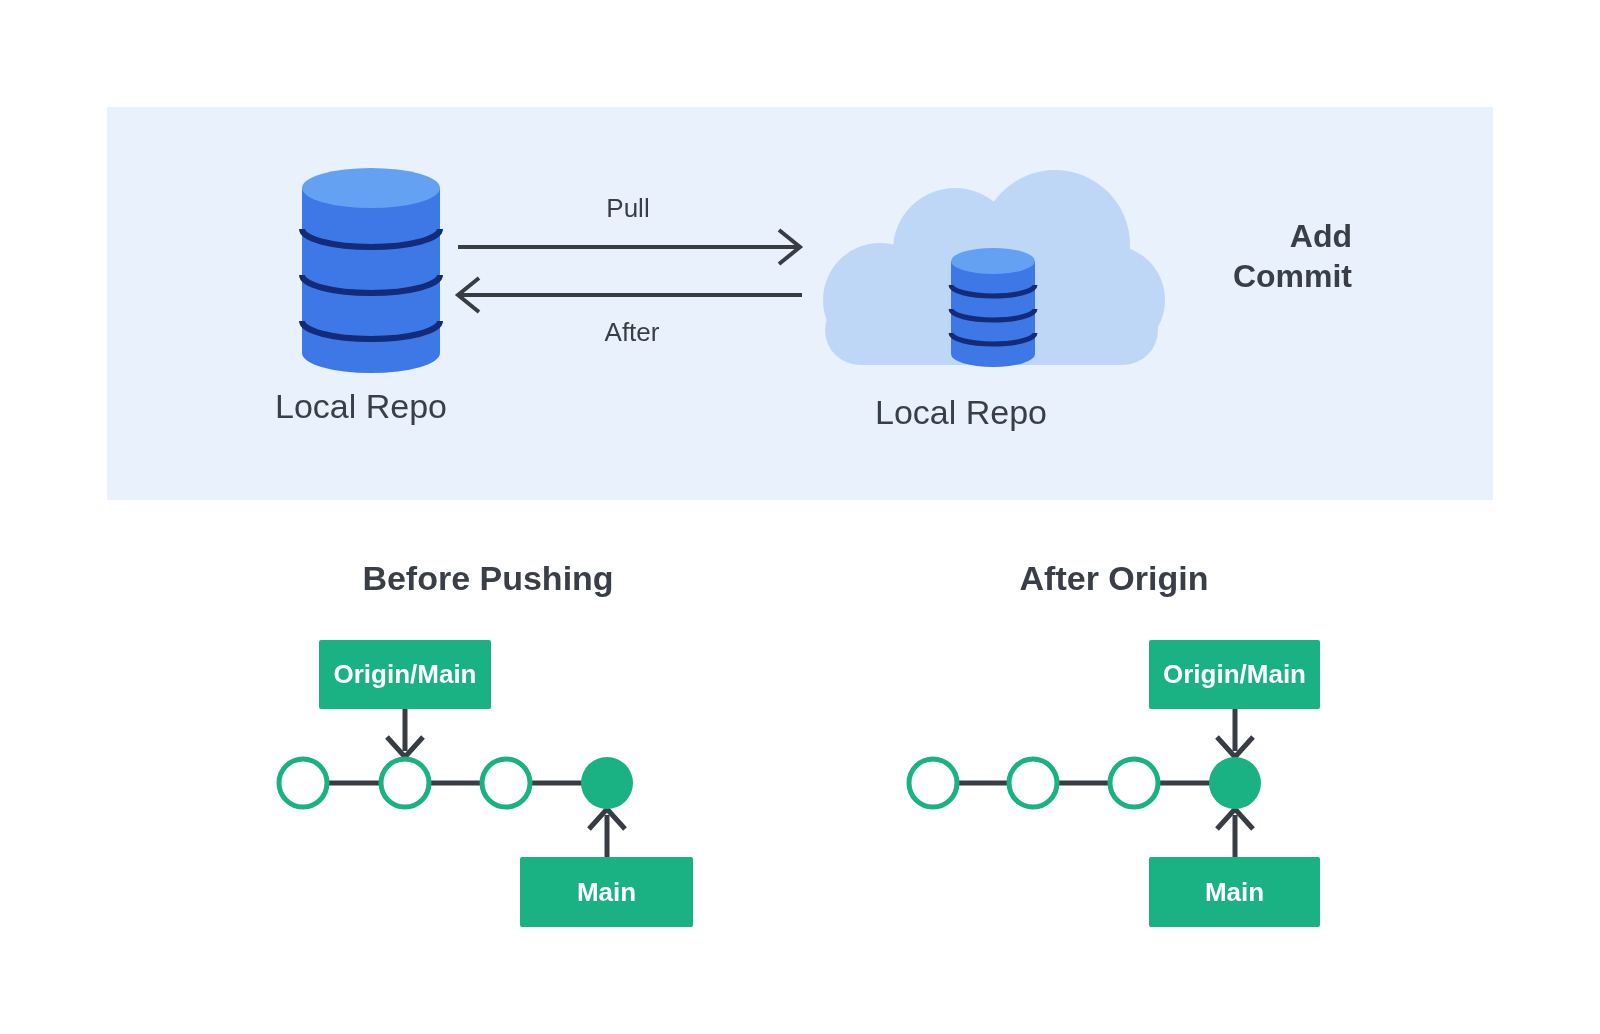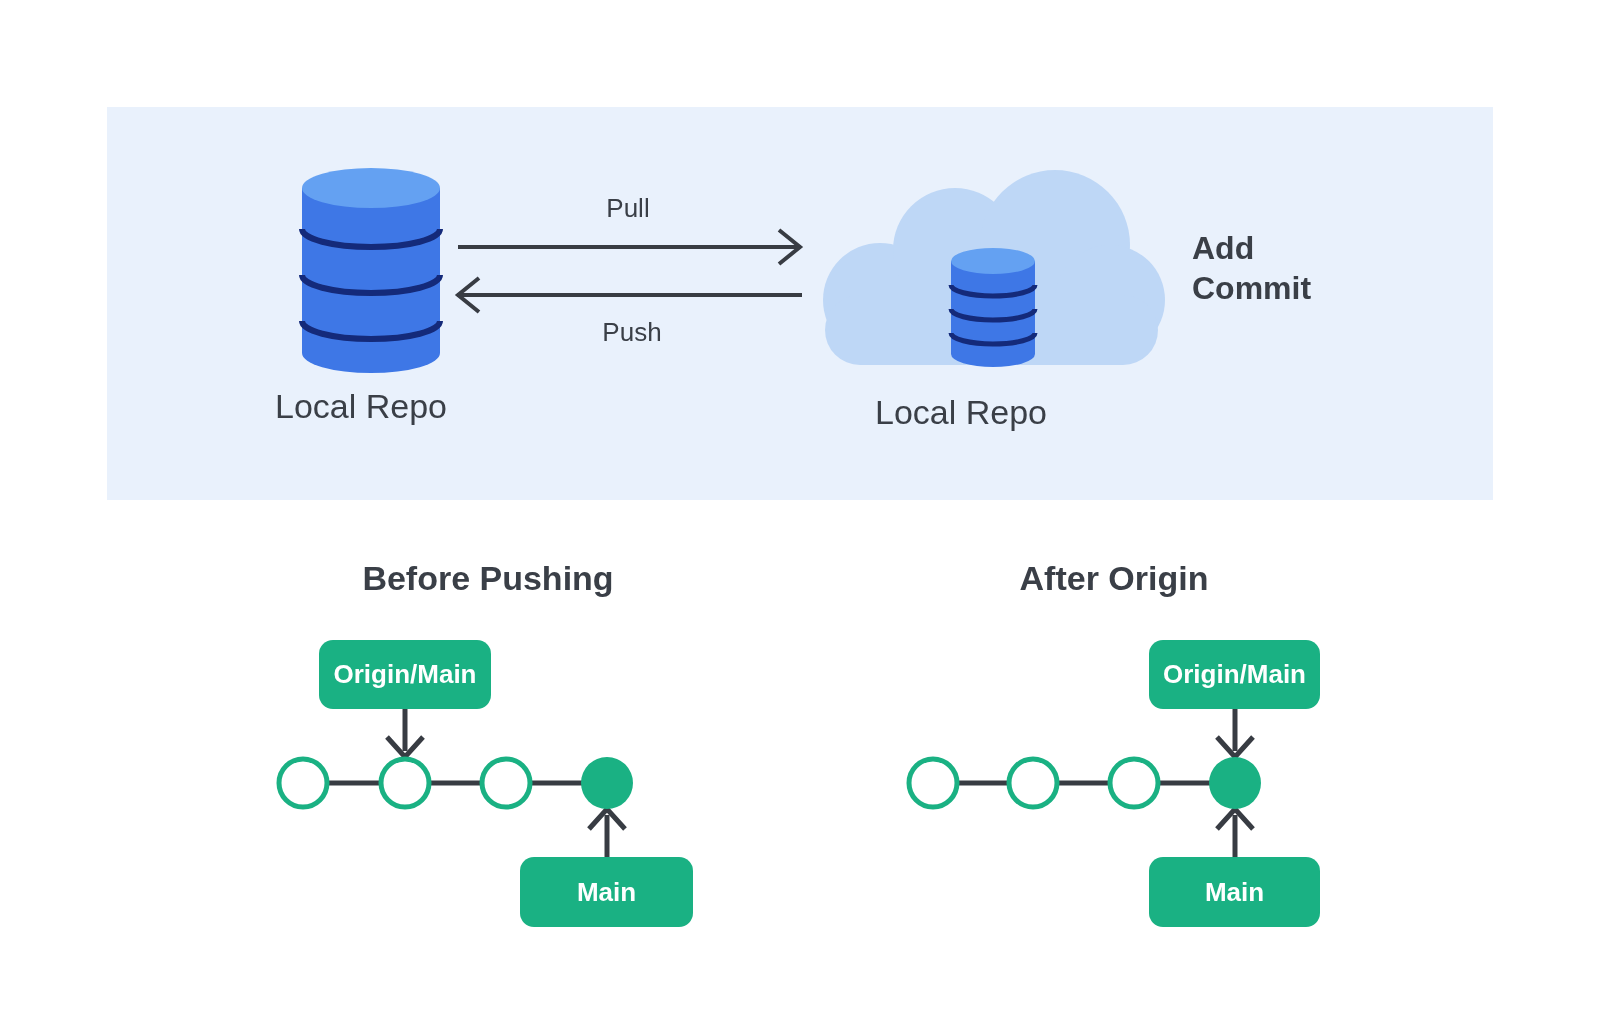--- a/index.html
+++ b/index.html
@@ -24,21 +24,21 @@
     background:var(--banner-bg);
   }
   svg.art{position:absolute;left:0;top:0;z-index:1;}
   .txt{position:absolute;z-index:2;color:var(--text-dark);white-space:nowrap;}
   .center{transform:translate(-50%,-50%);}
   .repo-label{font-size:34px;font-weight:normal;}
   .flow-label{font-size:26px;font-weight:normal;text-align:center;}
   .side-note{font-size:32px;font-weight:bold;line-height:1.25;white-space:normal;width:160px;}
   .section-title{font-size:34px;font-weight:bold;}
   .badge{
-    position:absolute;z-index:2;background:var(--green);border-radius:14px;
+    position:absolute;z-index:2;background:var(--green);border-radius:2px;
     display:flex;align-items:center;justify-content:center;
     color:var(--white);font-weight:bold;font-size:26px;
   }
   
   .cyl-body{fill:var(--cylinder-body);}
   .cyl-top{fill:var(--cylinder-top);}
   .cyl-ring{fill:none;stroke:var(--cylinder-ring);}
   .cloud-part{fill:var(--cloud);}
   .flow-line{stroke:var(--dark);stroke-width:4;fill:none;}
   .graph-line{stroke:var(--dark);stroke-width:5;fill:none;}
@@ -117,26 +117,26 @@
     </g>
     <line class="graph-line" x1="933" y1="783" x2="1235" y2="783"></line>
     <circle class="node-empty" cx="933" cy="783" r="24"></circle>
     <circle class="node-empty" cx="1033" cy="783" r="24"></circle>
     <circle class="node-empty" cx="1134" cy="783" r="24"></circle>
     <circle class="node-filled" cx="1235" cy="783" r="26"></circle>
   </g>
 </svg>
 
 <div class="txt center flow-label" style="left:628px;top:208px;">Pull</div>
-<div class="txt center flow-label" style="left:632px;top:332px;">Push</div>
+<div class="txt center flow-label" style="left:632px;top:332px;">After</div>
 
 <div class="txt center repo-label" style="left:361px;top:406px;">Local Repo</div>
 <div class="txt center repo-label" style="left:961px;top:412px;">Local Repo</div>
 
-<div class="txt side-note" style="left:1192px;top:228px;">Add Commit</div>
+<div class="txt side-note" style="left:1192px;top:216px;text-align:right;">Add Commit</div>
 
 <div class="txt center section-title" style="left:488px;top:578px;">Before Pushing</div>
 <div class="txt center section-title" style="left:1114px;top:578px;">After Origin</div>
 
 <div class="badge" style="left:319px;top:640px;width:172px;height:69px;">Origin/Main</div>
 <div class="badge" style="left:520px;top:857px;width:173px;height:70px;">Main</div>
 
 <div class="badge" style="left:1149px;top:640px;width:171px;height:69px;">Origin/Main</div>
 <div class="badge" style="left:1149px;top:857px;width:171px;height:70px;">Main</div>
 

